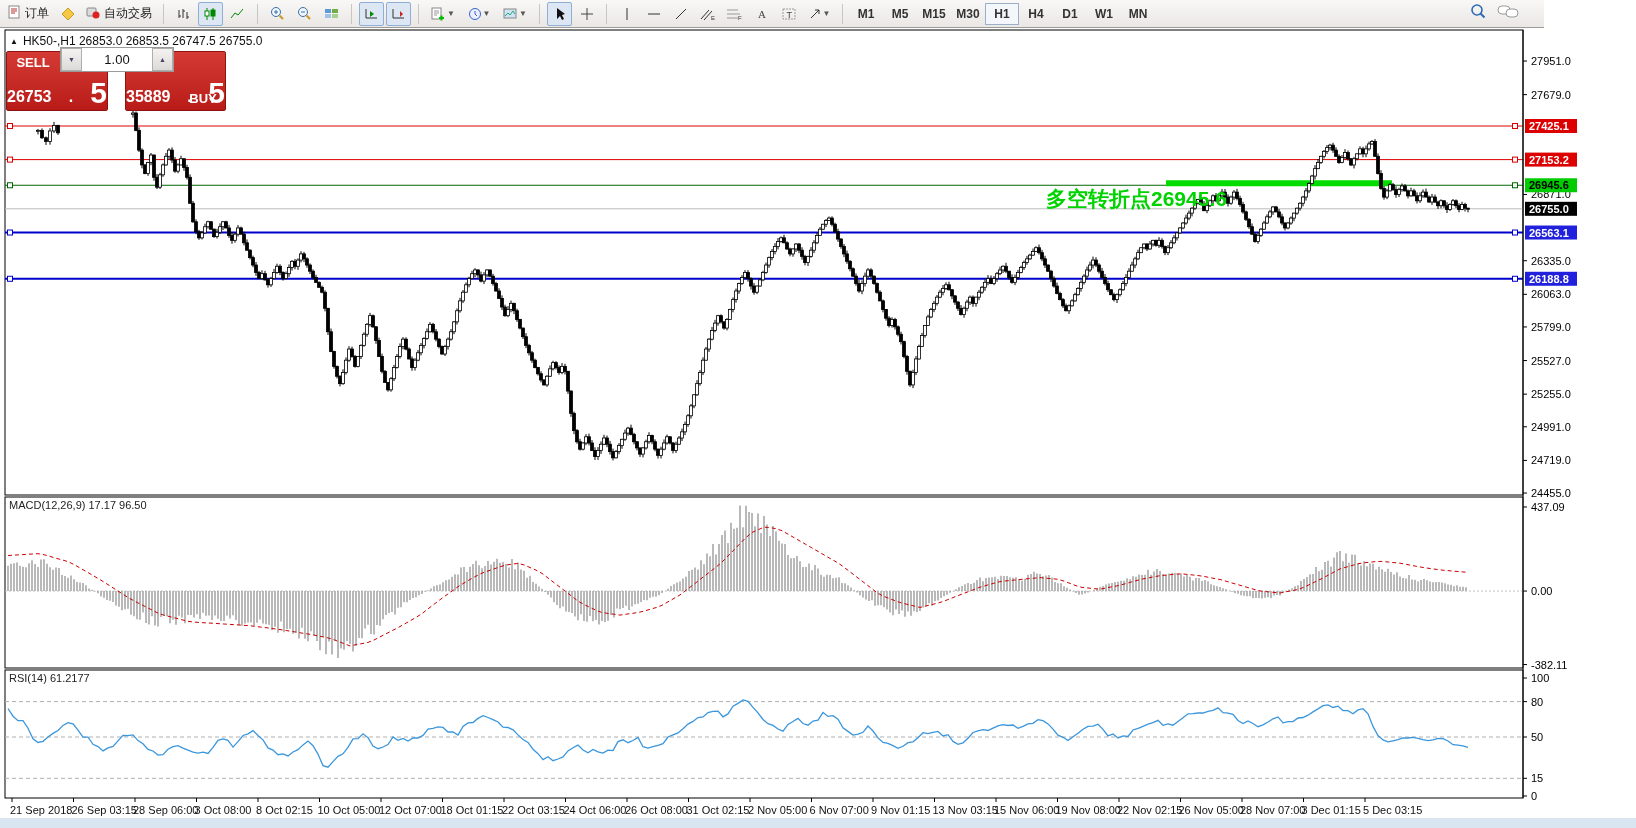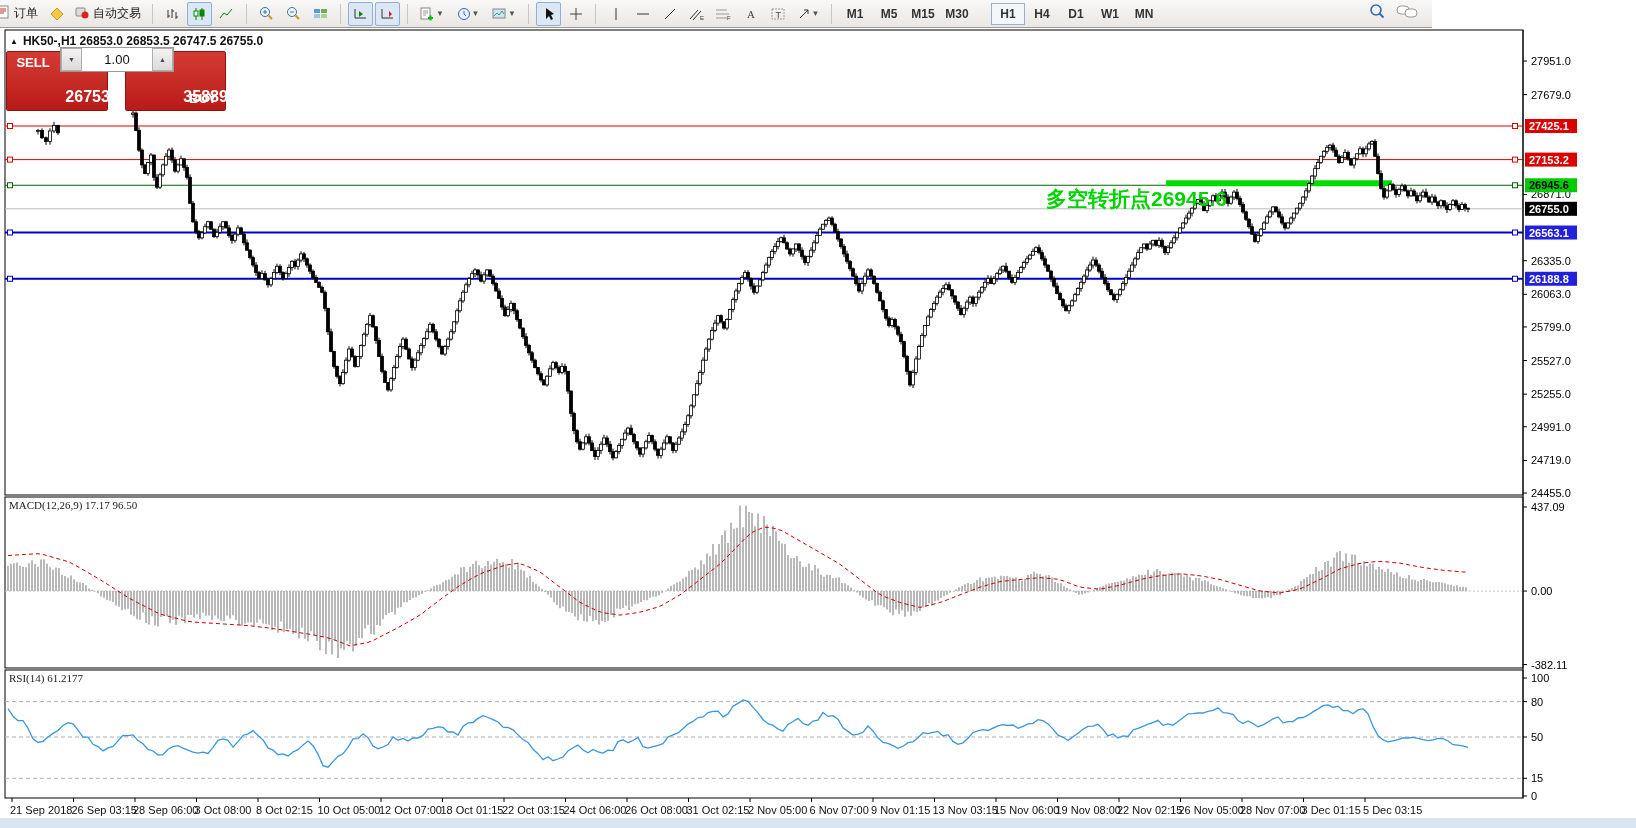--- a/index.html
+++ b/index.html
@@ -1,49 +1,49 @@
 <!DOCTYPE html>
 <html><head>
 <meta charset="utf-8">
 <style>
   html,body{margin:0;padding:0;background:#fff;}
   .screen{position:relative;width:1636px;height:828px;overflow:hidden;background:#fff;
           font-family:"Liberation Sans",sans-serif;}
   
-  .toolbar{position:absolute;left:0;top:0;width:1432px;height:28px;box-sizing:border-box;
+  .toolbar{position:absolute;left:0;top:0;width:1544px;height:28px;box-sizing:border-box;
     background:linear-gradient(#f9f8f7,#eae7e4);border-bottom:1px solid #9a9a9a;
-    display:flex;align-items:center;padding:0 6px;overflow:hidden;white-space:nowrap;}
+    display:flex;align-items:center;padding:0 17px;overflow:hidden;white-space:nowrap;}
   .tb-btn{display:inline-flex;align-items:center;gap:4px;padding:2px 5px;font-size:12px;color:#222;flex:none;}
   .ibtn{width:23px;height:22px;display:inline-flex;align-items:center;justify-content:center;
         flex:none;border:1px solid transparent;border-radius:2px;margin:0 1px;}
   .ibtn.pressed{background:#dde7f3;border:1px solid #8fb0d6;}
   .caret{font-size:8px;color:#555;margin-left:1px;flex:none;}
   .sep{width:1px;height:20px;background:#c6c6c6;margin:0 6px;flex:none;}
   .tf-btn{min-width:24px;height:20px;display:inline-flex;align-items:center;justify-content:center;
           font-size:12px;font-weight:bold;color:#333;padding:0 4px;border:1px solid transparent;flex:none;}
-  .tf-btn.active{background:#f3f6fa;border:1px solid #9ab0c8;margin-left:17px;}
+  .tf-btn.active{background:#f3f6fa;border:1px solid #9ab0c8;}
   .tb-right{margin-left:auto;display:inline-flex;align-items:center;gap:10px;padding-right:8px;}
   
   .chartwin{position:absolute;left:0;top:28px;width:1636px;height:800px;background:#fff;}
   #chart-svg{position:absolute;left:0;top:0;}
-  .sym-title{position:absolute;left:10px;top:6px;font-size:12px;font-weight:bold;color:#111;}
+  .sym-title{position:absolute;left:10px;top:6px;font-size:12px;font-weight:normal;color:#111;}
   .sym-title .tri{font-size:8px;margin-right:5px;vertical-align:1px;}
-  .ind-label{position:absolute;left:9px;font-size:11px;color:#222;font-family:Liberation Serif, serif;}
+  .ind-label{position:absolute;left:9px;font-size:11px;color:#222;}
   .annotation{position:absolute;left:1046px;top:157px;font-size:21px;font-weight:bold;color:#00d300;text-align:right;}
   
   .ocp{position:absolute;left:6px;top:19px;width:218px;height:63px;}
   .ocp-btn{position:absolute;top:4px;height:58px;background:linear-gradient(#d53a34,#b91c18);
            border:1px solid #8d1410;border-radius:2px;color:#fff;}
   .ocp-btn.sell{left:0;width:100px;}
   .ocp-btn.buy{left:119px;width:99px;}
   .ocp-lbl{position:absolute;top:3px;font-size:13px;font-weight:bold;color:#fff;}
   .sell .ocp-lbl{left:0;width:52px;text-align:center;}
   .buy  .ocp-lbl{right:0;width:44px;text-align:center;margin-top:36px;}
   .ocp-price{position:absolute;bottom:2px;left:0;width:100%;display:flex;align-items:flex-end;
-             justify-content:flex-end;font-weight:bold;color:#fff;line-height:1;padding-left:24px;}
+             justify-content:space-between;font-weight:bold;color:#fff;line-height:1;}
   .ocp-price .main{font-size:16px;padding-bottom:3px;}
   .ocp-price .dot{font-size:16px;padding-bottom:3px;}
   .ocp-price .frac{font-size:30px;}
   .ocp-vol{position:absolute;left:54px;top:0;width:112px;height:23px;background:#1d4ed8;
            border:1px solid #9a9a9a;display:flex;align-items:stretch;z-index:2;}
   .spin{width:19px;background:linear-gradient(#f4f3f2,#dcdad7);border:1px solid #b0aeab;
         font-size:7px;color:#446;display:flex;align-items:center;justify-content:center;flex:none;}
   .vol-input{flex:1;border:none;outline:none;font-size:13px;text-align:center;min-width:0;
              font-family:"Liberation Sans",sans-serif;color:#111;}
 </style>

